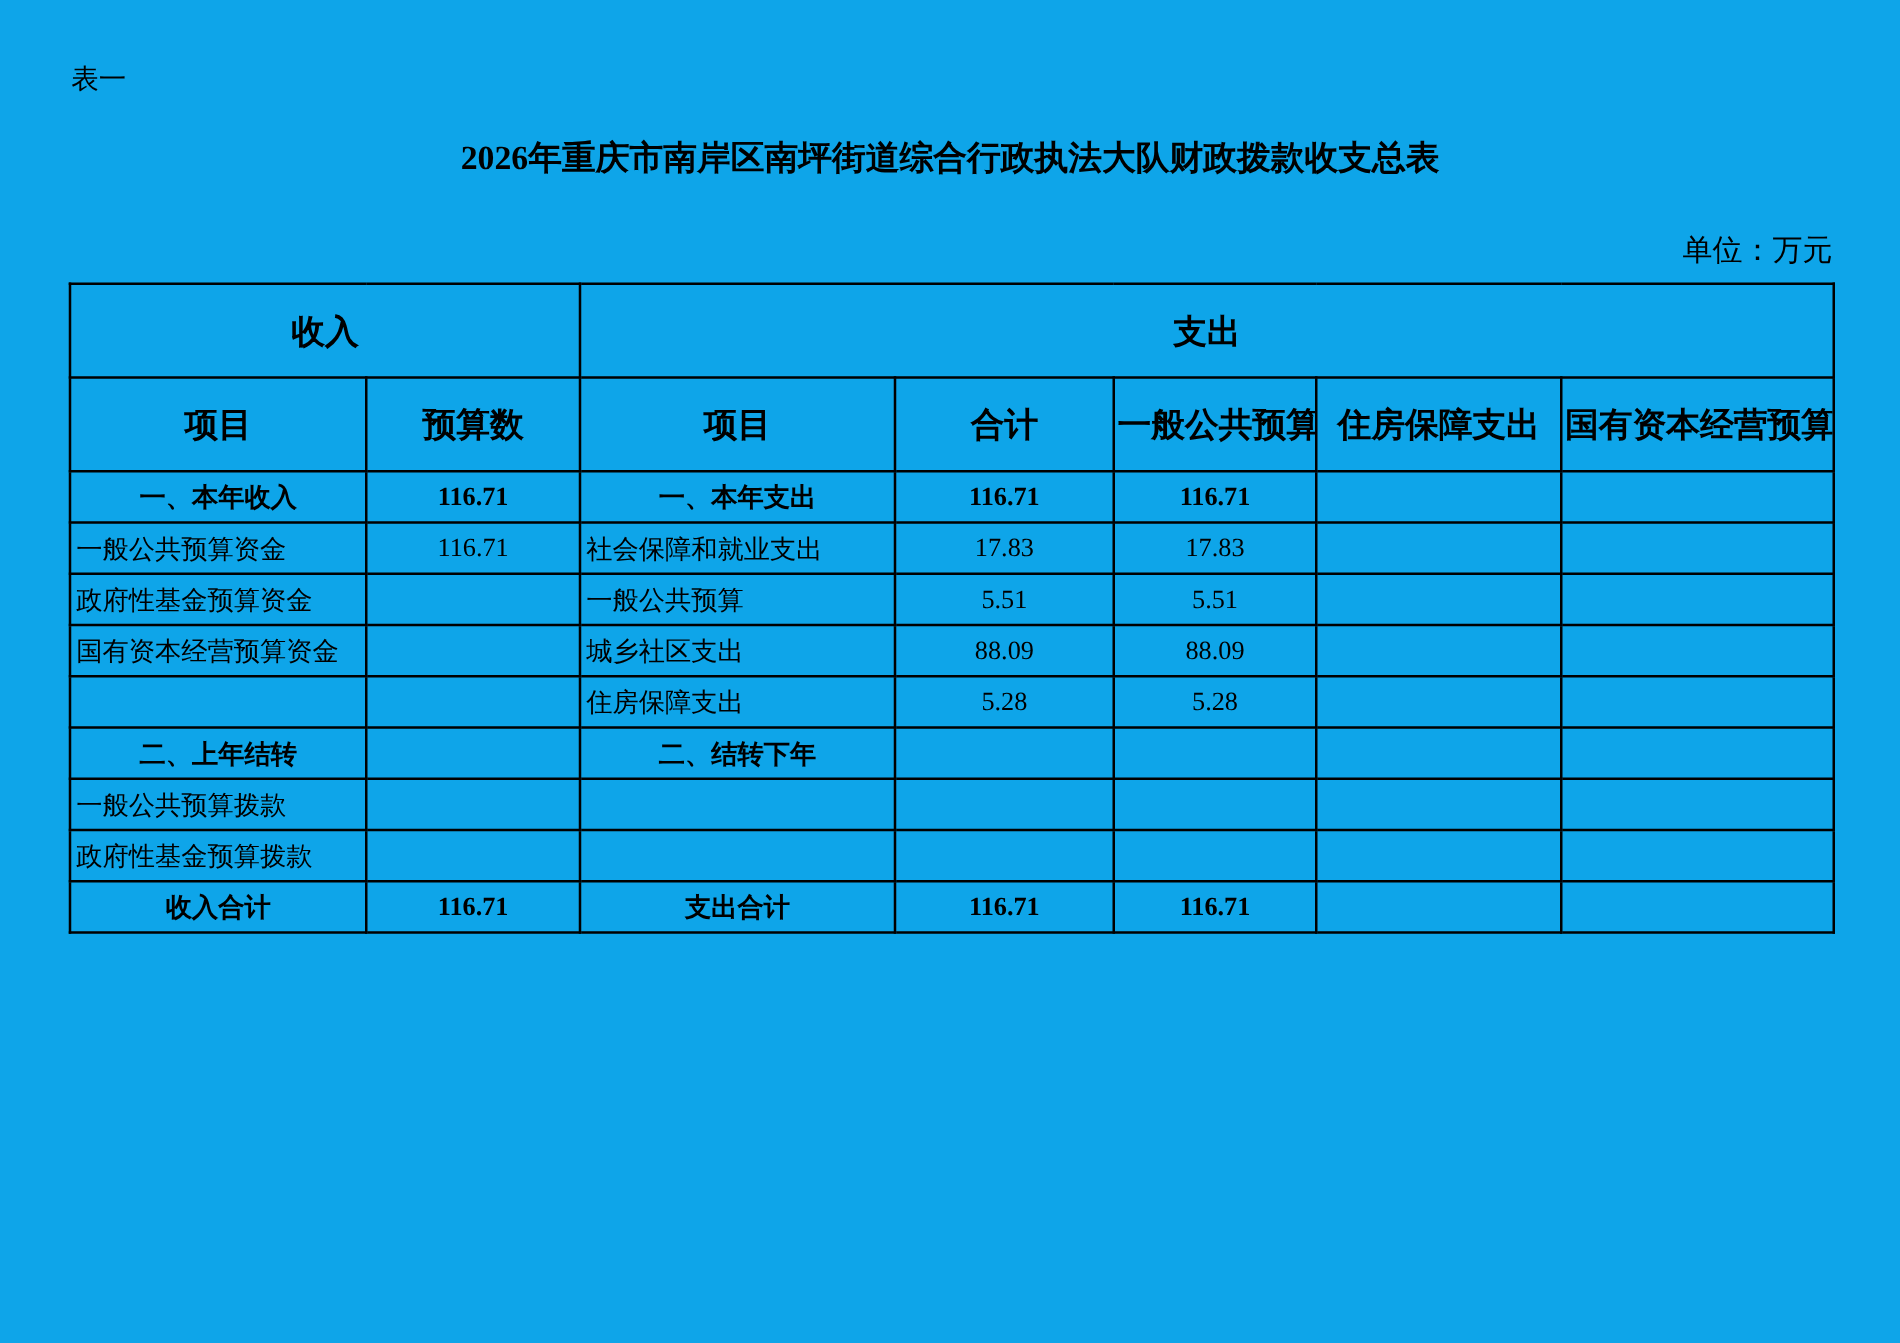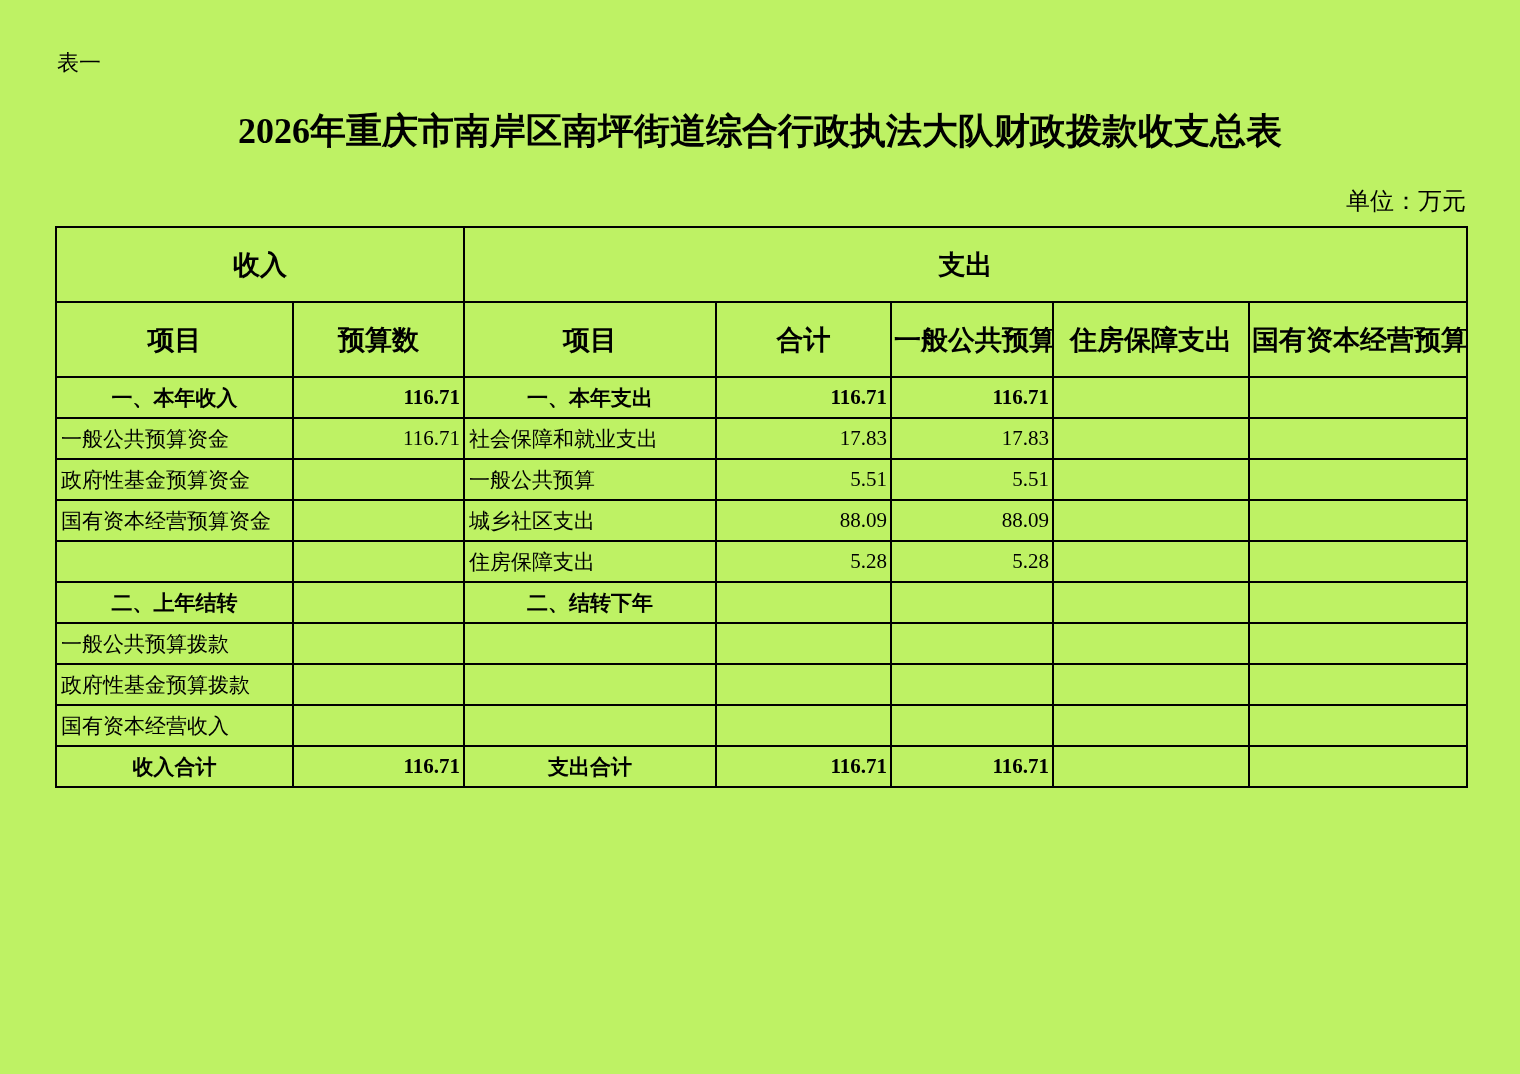--- a/index.html
+++ b/index.html
@@ -4,39 +4,39 @@
 <style>
   html, body {
     margin: 0;
     padding: 0;
     background: #ffffff;
   }
   .page {
     position: relative;
     width: 1520px;
     height: 1074px;
-    background: #bef264;
+    background: #0ea5e9;
     color: #000000;
     font-family: "Liberation Serif", "DejaVu Serif", serif;
     overflow: hidden;
   }
   .table-label {
     position: absolute;
     left: 57px;
     top: 50px;
     font-size: 22px;
     line-height: 1.2;
   }
   .doc-title {
     position: absolute;
     left: 0;
     top: 110px;
     width: 1520px;
     text-align: center;
-    font-size: 36px;
+    font-size: 27px;
     font-weight: bold;
     line-height: 1.2;
   }
   .unit-note {
     position: absolute;
     right: 54px;
     top: 187px;
     font-size: 24px;
     line-height: 1.2;
   }
@@ -69,21 +69,21 @@
   }
   table.budget td {
     font-size: 21px;
     vertical-align: middle;
   }
   td.label-col {
     text-align: left;
     padding: 0 4px;
   }
   td.num-col {
-    text-align: right;
+    text-align: center;
     padding: 0 3px;
   }
   tr.category td.label-col {
     text-align: center;
     font-weight: bold;
   }
   tr.category td.num-col {
     font-weight: bold;
   }
 </style>
@@ -189,29 +189,20 @@
         </tr>
         <tr>
           <td class="label-col">政府性基金预算拨款</td>
           <td class="num-col"></td>
           <td class="label-col"></td>
           <td class="num-col"></td>
           <td class="num-col"></td>
           <td class="num-col"></td>
           <td class="num-col"></td>
         </tr>
-        <tr>
-          <td class="label-col">国有资本经营收入</td>
-          <td class="num-col"></td>
-          <td class="label-col"></td>
-          <td class="num-col"></td>
-          <td class="num-col"></td>
-          <td class="num-col"></td>
-          <td class="num-col"></td>
-        </tr>
         <tr class="category">
           <td class="label-col">收入合计</td>
           <td class="num-col">116.71</td>
           <td class="label-col">支出合计</td>
           <td class="num-col">116.71</td>
           <td class="num-col">116.71</td>
           <td class="num-col"></td>
           <td class="num-col"></td>
         </tr>
       </tbody>

